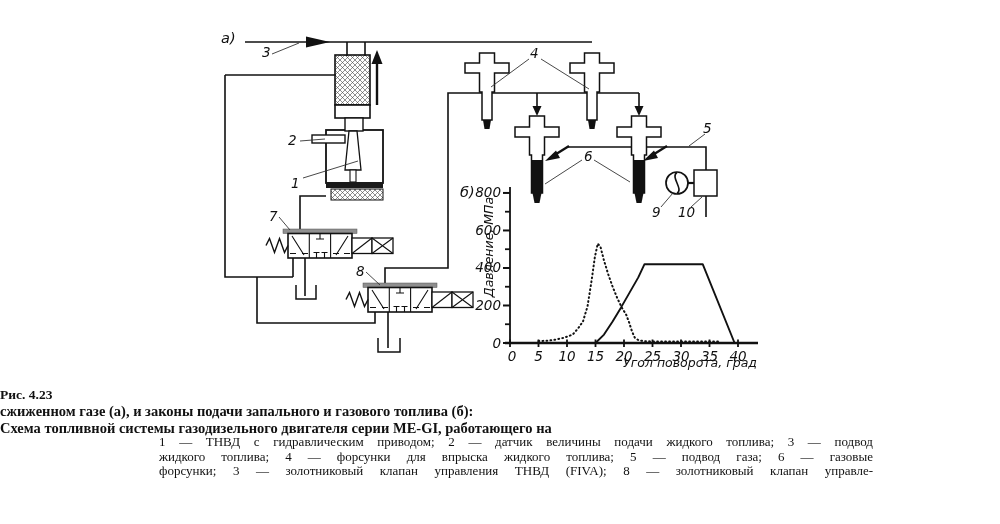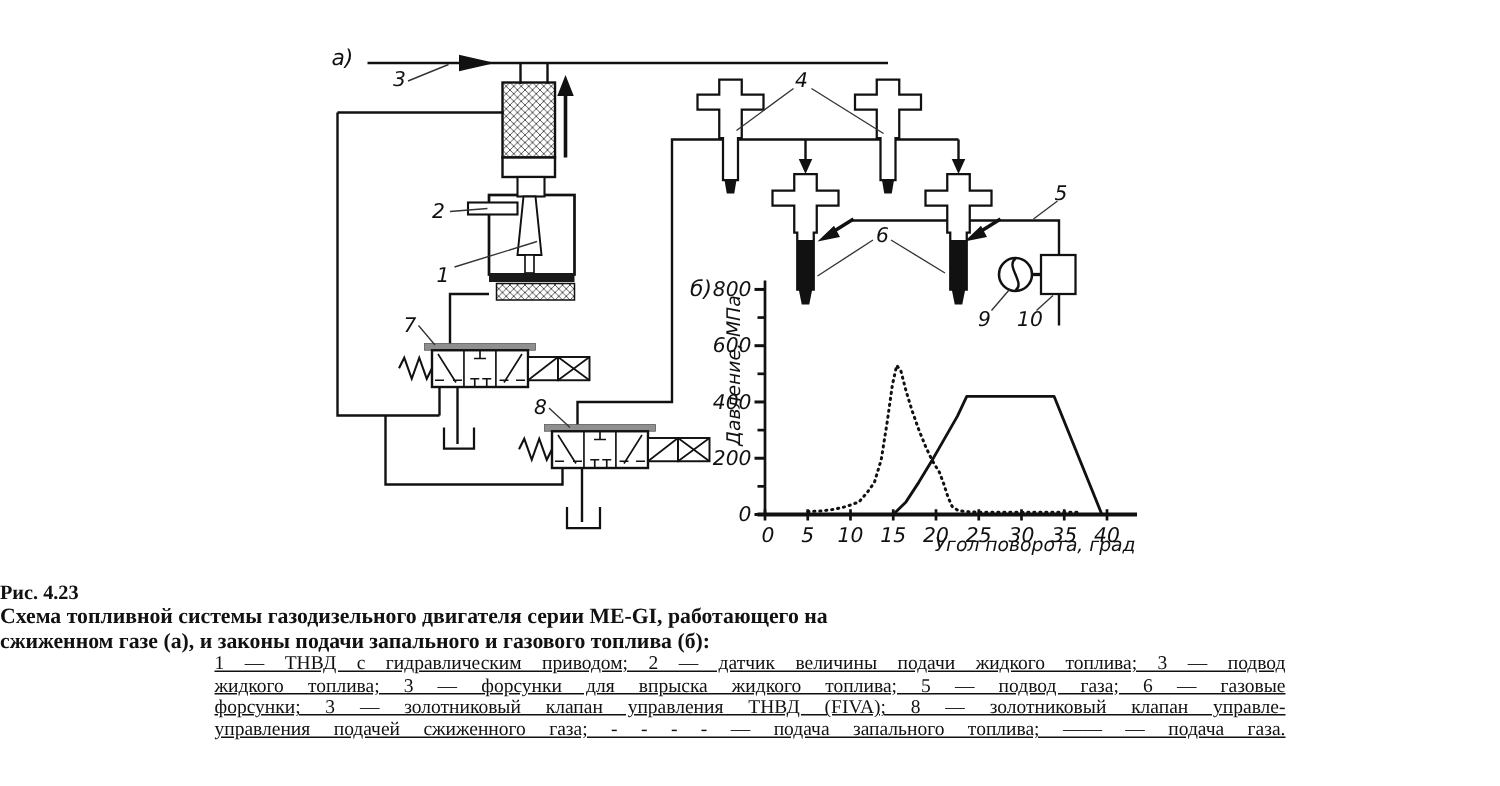--- a/index.html
+++ b/index.html
@@ -6,21 +6,21 @@
   #page{position:relative;width:1000px;height:524px;background:#ffffff;overflow:hidden;
         font-family:"Liberation Serif", serif;}
   #diagram-svg{position:absolute;left:0;top:0;}
   .dlabel{font:italic 13.5px "DejaVu Sans", sans-serif;fill:#111;}
   .dlabel-big{font:italic 14.5px "DejaVu Sans", sans-serif;fill:#111;}
   .axlabel{font:italic 12.5px "DejaVu Sans", sans-serif;fill:#111;}
   .tick-label{font:italic 13.5px "DejaVu Sans", sans-serif;fill:#111;}
   #caption{position:absolute;left:0;top:386px;width:1000px;color:#111;}
   .fig-number{font-weight:bold;font-size:13.5px;line-height:17px;}
   .fig-title{font-weight:bold;font-size:14.5px;line-height:16.5px;}
-  #legend{position:absolute;left:143px;top:435px;width:714px;color:#111;text-decoration:underline;}
+  #legend{position:absolute;left:159px;top:435px;width:714px;color:#111;}
   .legend-line{font-size:13px;line-height:14.7px;text-align:justify;text-align-last:justify;}
 </style>
 </head>
 <body>
 
 <div id="page">
 
 <svg id="diagram-svg" width="1000" height="375" viewBox="0 0 1000 375">
   <defs>
     <pattern id="xh" patternUnits="userSpaceOnUse" width="5" height="5">
@@ -187,23 +187,22 @@
         <text x="738" y="361" text-anchor="middle" class="tick-label">40</text>
         <polyline points="538.5,341.1 547.0,340.7 555.6,339.6 564.1,337.7 572.7,334.6 578.4,328.0 583.0,321.4 587.5,306.4 591.5,281.1 594.9,256.7 597.8,243.6 600.6,247.3 604.0,260.5 608.0,273.6 612.6,286.7 617.2,298.0 621.7,307.4 626.3,314.9 629.1,322.4 632.0,331.4 634.8,337.7 638.8,340.4 644.0,341.1 652.5,341.5 663.9,341.5 675.3,341.5 686.7,341.5 698.1,341.5 709.5,341.5 718.0,341.5" fill="none" stroke="#111" stroke-width="2" stroke-linejoin="round" stroke-dasharray="0.8 3.2" stroke-linecap="round"></polyline>
         <polyline points="595.5,343.0 604.0,334.6 612.6,321.4 621.1,307.4 629.7,292.4 638.3,277.4 644.5,264.2 702.7,264.2 734.6,343.0" fill="none" stroke="#111" stroke-width="1.9" stroke-linejoin="round"></polyline>
       </g>
   <text class="axlabel" transform="translate(493,247) rotate(-90)" text-anchor="middle">Давление, МПа</text>
   <text class="axlabel" x="757" y="367" text-anchor="end">Угол поворота, град</text>
 </svg>
 
 <div id="caption">
   <div class="fig-number">Рис. 4.23</div>
+  <div class="fig-title">сжиженном газе (а), и законы подачи запального и газового топлива (б):</div>
   <div class="fig-title">Схема топливной системы газодизельного двигателя серии ME-GI, работающего на</div>
-  <div class="fig-title">сжиженном газе (а), и законы подачи запального и газового топлива (б):</div>
 </div>
 <div id="legend">
   <div class="legend-line">1 — ТНВД с гидравлическим приводом; 2 — датчик величины подачи жидкого топлива; 3 — подвод</div>
-  <div class="legend-line">жидкого топлива; 3 — форсунки для впрыска жидкого топлива; 5 — подвод газа; 6 — газовые</div>
+  <div class="legend-line">жидкого топлива; 4 — форсунки для впрыска жидкого топлива; 5 — подвод газа; 6 — газовые</div>
   <div class="legend-line">форсунки; 3 — золотниковый клапан управления ТНВД (FIVA); 8 — золотниковый клапан управле-</div>
-  <div class="legend-line">управления подачей сжиженного газа; - - - - — подача запального топлива; —— — подача газа.</div>
 </div>
 
 </div>
 
 </body></html>

